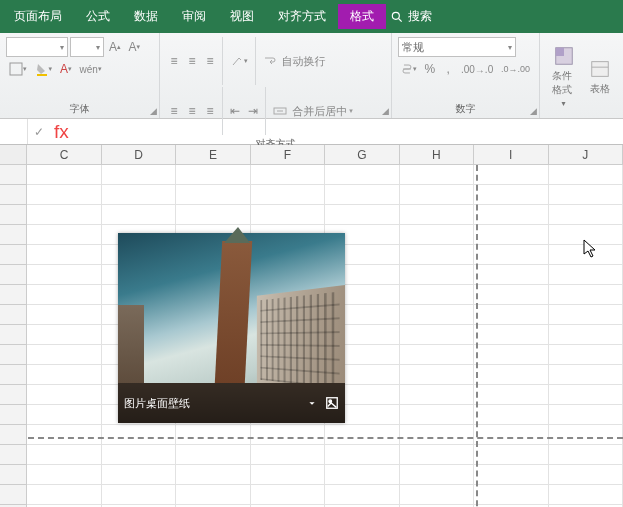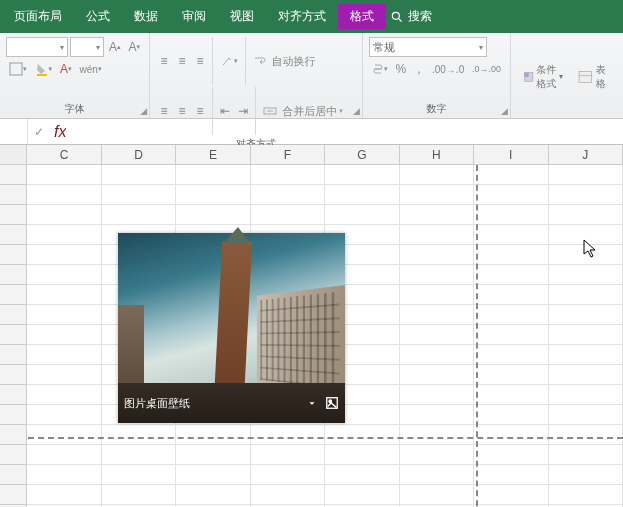--- a/index.html
+++ b/index.html
@@ -15,28 +15,28 @@
 .rgroup { border-right: 1px solid #d6d8da; padding: 4px 6px 0; display: flex; flex-direction: column; justify-content: space-between; position: relative; }
 .rlabel { text-align: center; font-size: 10px; color: #666; padding-bottom: 2px; }
 .rrow { display: flex; align-items: center; gap: 2px; margin-bottom: 2px; }
 .rbtn { border: 1px solid transparent; padding: 1px 2px; display: inline-flex; align-items: center; justify-content: center; min-width: 16px; height: 20px; color: #888; cursor: default; }
 .dd { width: 88px; height: 20px; border: 1px solid #c0c0c0; background: #fff; display: flex; align-items: center; justify-content: space-between; padding: 0 3px; font-size: 11px; color: #666; }
 .dd .car { font-size: 8px; color: #888; }
 .lbl { font-size: 11px; color: #888; }
 .sep { width: 1px; background: #d6d8da; height: 48px; margin: 0 2px; }
 .launcher { position: absolute; right: 2px; bottom: 2px; font-size: 9px; color: #999; }
 
-.bigbtn { display: flex; flex-direction: row; align-items: center; padding: 2px 6px; color: #777; gap: 2px; }
+.bigbtn { display: flex; flex-direction: column; align-items: center; padding: 2px 6px; color: #777; gap: 2px; }
 .bigbtn svg { width: 22px; height: 22px; }
 .bigbtn .car { font-size: 8px; }
 
 .fxbar { height: 26px; border-bottom: 1px solid #c0c0c0; display: flex; align-items: center; background: #fff; }
 .fxbar .nb { width: 28px; border-right: 1px solid #e0e0e0; height: 100%; }
 .fxbar .chk { width: 22px; text-align: center; color: #999; font-size: 12px; }
-.fxbar .fx { font-style: italic; font-size: 16px; color: #7f1d1d; padding-left: 4px; }
+.fxbar .fx { font-size: 19px; color: #ef4444; padding-left: 4px; }
 .fxbar input { flex: 1; border: none; outline: none; height: 100%; padding-left: 6px; font-size: 12px; }
 
 .grid-wrap { position: relative; overflow: hidden; height: 371px; }
 .colhdrs { display: flex; height: 20px; background: #f3f3f3; border-bottom: 1px solid #ccc; }
 .corner { width: 28px; border-right: 1px solid #ccc; background: #eee; }
 .colh { width: 76px; border-right: 1px solid #ccc; text-align: center; font-size: 12px; color: #555; line-height: 20px; }
 
 .rows { position: relative; }
 .row { display: flex; height: 20px; }
 .rowh { width: 28px; border-right: 1px solid #ccc; border-bottom: 1px solid #ccc; background: #f3f3f3; }

